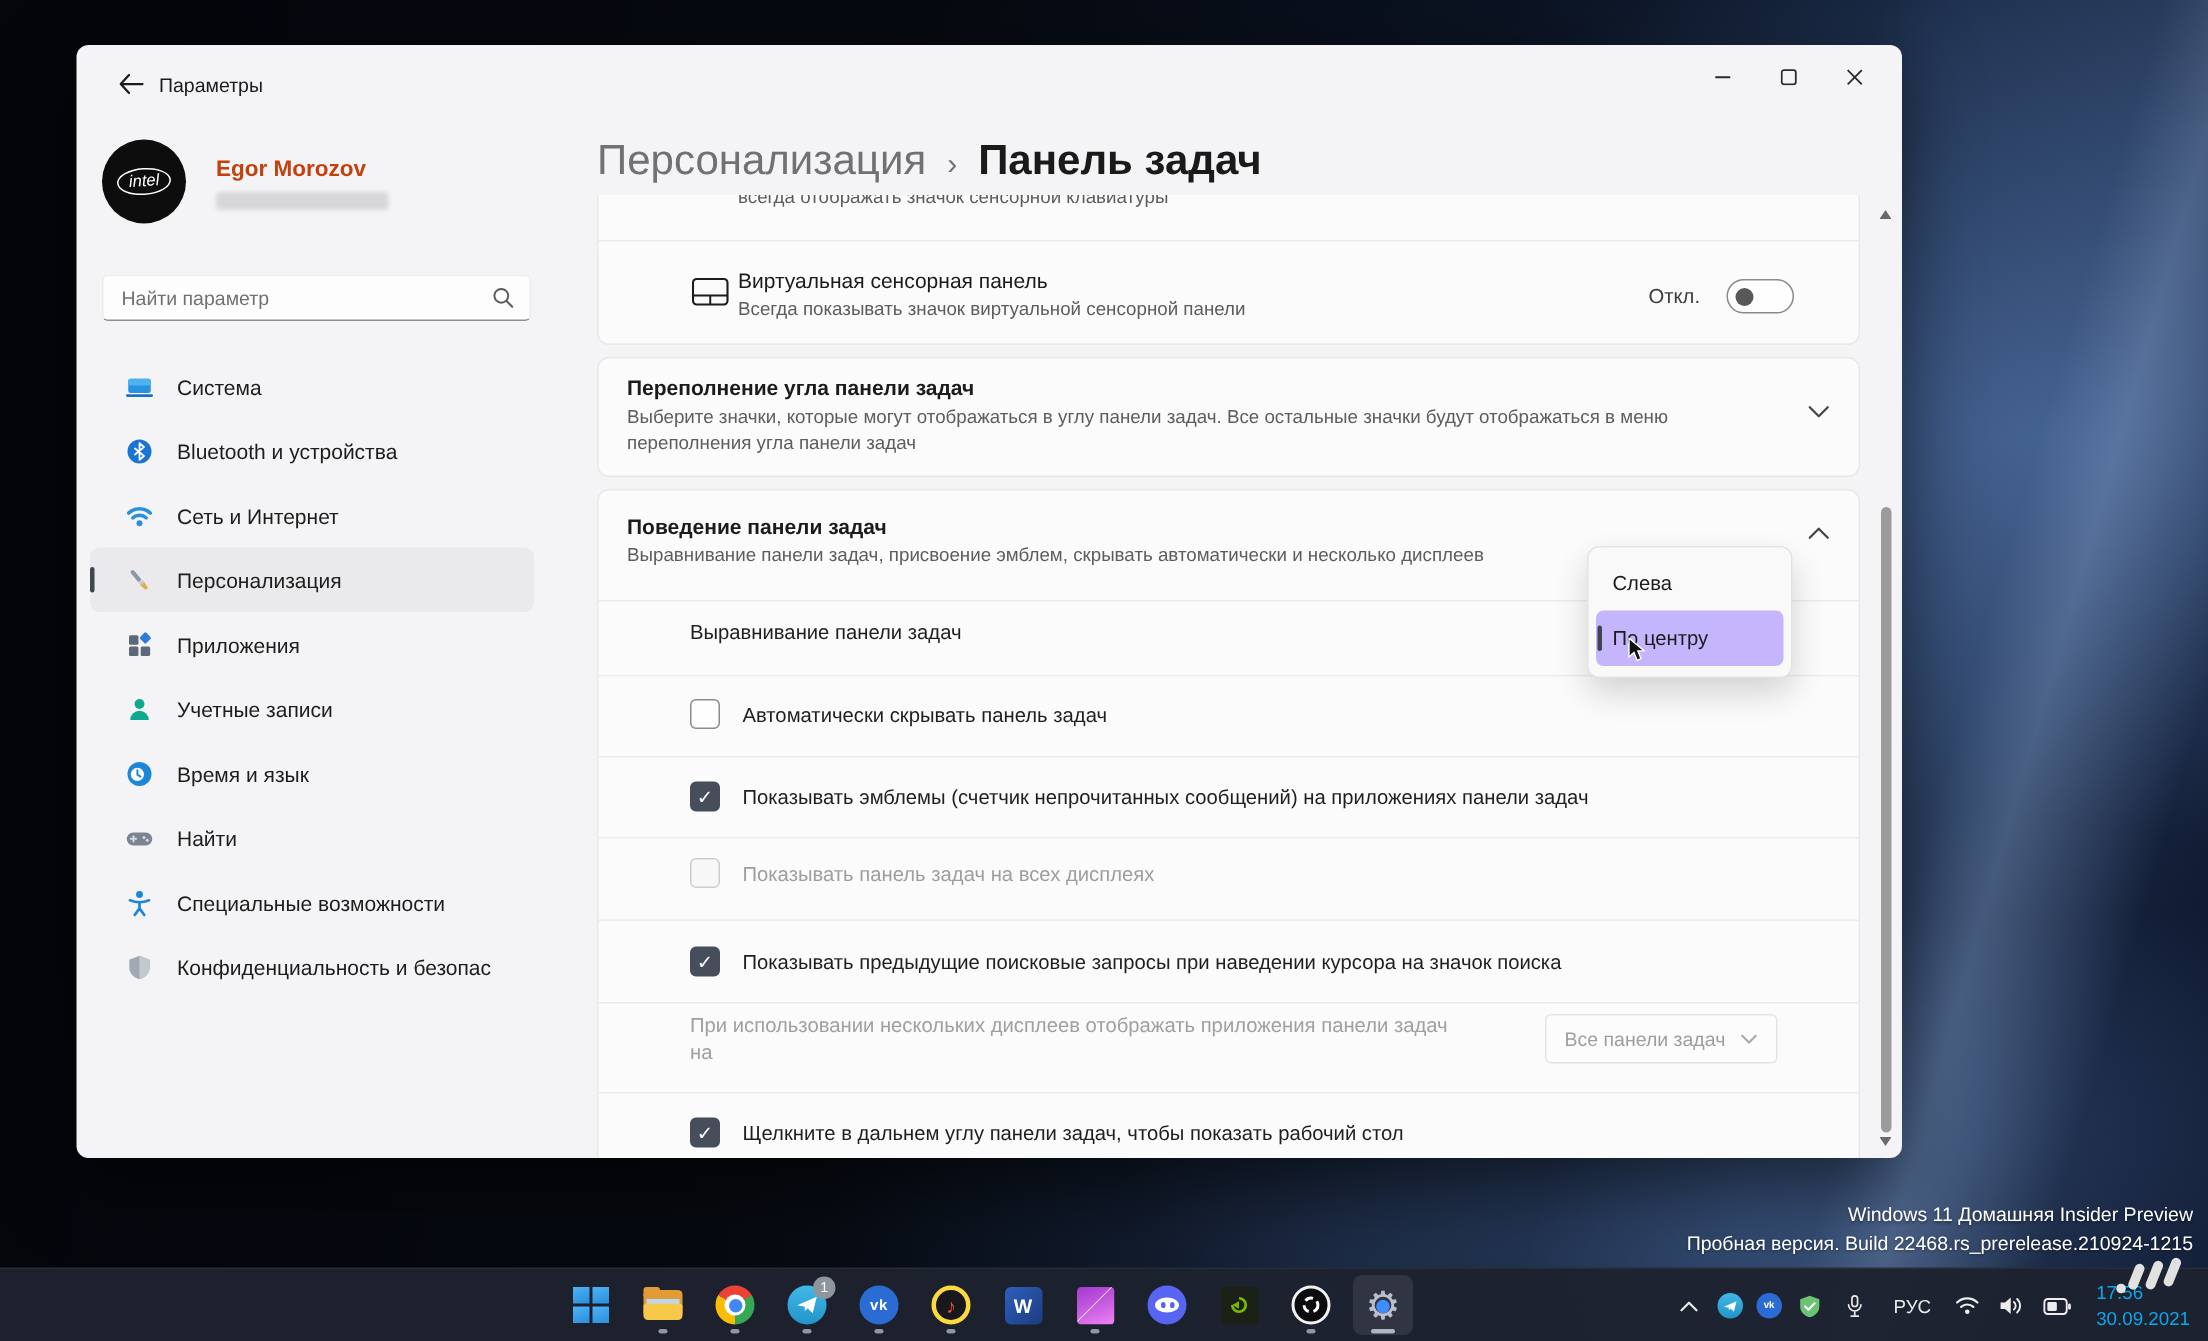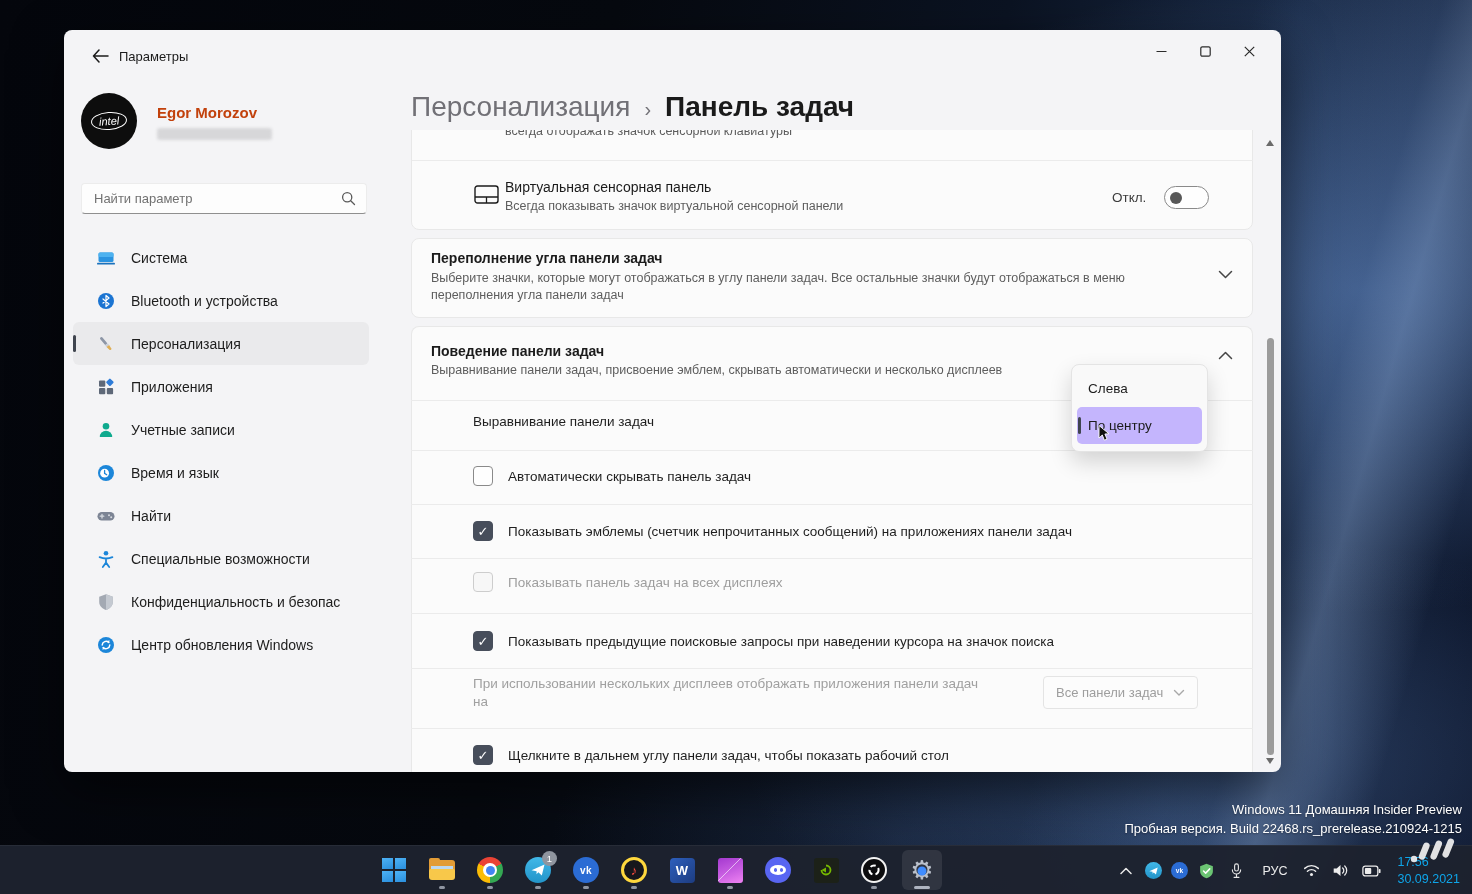--- a/index.html
+++ b/index.html
@@ -9,21 +9,21 @@
       radial-gradient(900px 520px at 1360px 290px, rgba(96,136,198,.50), transparent 62%),
       radial-gradient(760px 340px at 1240px 760px, rgba(76,108,160,.38), transparent 65%),
       radial-gradient(500px 260px at 900px 840px, rgba(60,86,130,.25), transparent 70%),
       linear-gradient(100deg, #04060c 0%, #06090f 38%, #0b1322 62%, #182843 80%, #0a1226 100%);
   }
   .beam { position:absolute; right:-90px; top:-120px; width:430px; height:1160px; transform:rotate(16deg);
     background:linear-gradient(90deg, transparent 0%, rgba(110,150,210,.20) 42%, rgba(170,205,255,.30) 54%, transparent 78%); }
 
   
   .win { position:absolute; left:51px; top:30px; width:1217px; height:742px; background:#f4f4f6;
-    border-radius:8px; box-shadow:0 18px 50px rgba(0,0,0,.55); overflow:hidden;margin-left:13px; }
+    border-radius:8px; box-shadow:0 18px 50px rgba(0,0,0,.55); overflow:hidden; }
   .titlebar-title { position:absolute; left:55px; top:19px; font-size:13px; color:#1b1b1b; }
   .back-btn { position:absolute; left:22px; top:13px; width:28px; height:26px; display:flex; align-items:center; justify-content:center; border-radius:4px; }
   .win-controls { position:absolute; right:10px; top:6px; display:flex; }
   .win-btn { width:44px; height:30px; display:flex; align-items:center; justify-content:center; }
 
   
   .avatar { position:absolute; left:17px; top:63px; width:56px; height:56px; border-radius:50%; background:#0d0d0d;
     display:flex; align-items:center; justify-content:center; }
   .avatar-oval { border:1.5px solid #fff; border-radius:50%; padding:2px 7px; color:#fff; font-size:11px; font-style:italic; transform:rotate(-4deg); }
   .profile-name { position:absolute; left:93px; top:74px; font-size:15px; font-weight:bold; color:#c2410c; }
@@ -207,20 +207,30 @@
       </div>
       <div class="nav-item">
         <span class="nav-ic">
             <svg width="20" height="20" viewBox="0 0 20 20">
               <circle cx="10" cy="10" r="8" fill="#1b74d2"></circle>
               <path d="M10 4.5 V15.5 M10 4.5 L13 7 L7 12 M10 15.5 L13 13 L7 8" stroke="#fff" stroke-width="1.2" fill="none" stroke-linecap="round" stroke-linejoin="round"></path>
             </svg>
           </span>
         <span>Bluetooth и устройства</span>
       </div>
+      <div class="nav-item">
+        <span class="nav-ic">
+            <svg width="20" height="20" viewBox="0 0 20 20">
+              <path d="M2.8 8 a10.5 10.5 0 0 1 14.4 0" stroke="#2a90dd" stroke-width="2.4" fill="none" stroke-linecap="round"></path>
+              <path d="M5.6 11.2 a6.5 6.5 0 0 1 8.8 0" stroke="#2a90dd" stroke-width="2.4" fill="none" stroke-linecap="round"></path>
+              <circle cx="10" cy="14.8" r="2" fill="#2a90dd"></circle>
+            </svg>
+          </span>
+        <span>Сеть и Интернет</span>
+      </div>
       <div class="nav-item selected">
         <span class="sel-bar"></span>
         <span class="nav-ic">
             <svg width="20" height="20" viewBox="0 0 20 20">
               <g transform="rotate(-40 10 10)">
                 <rect x="8.7" y="1.5" width="2.8" height="9" rx="1.2" fill="#8d96a6"></rect>
                 <rect x="8.4" y="10.5" width="3.4" height="2.2" fill="#c9ced8"></rect>
                 <path d="M8.4 12.7 h3.4 l-0.6 4.2 q-1.1 1.6 -2.2 0 Z" fill="#dfae55"></path>
               </g>
             </svg>
@@ -278,32 +288,20 @@
         <span>Специальные возможности</span>
       </div>
       <div class="nav-item">
         <span class="nav-ic">
             <svg width="20" height="20" viewBox="0 0 20 20">
               <path d="M10 2.2 L16.8 4.8 V10 c0 4.2 -3.2 6.8 -6.8 7.9 C6.4 16.8 3.2 14.2 3.2 10 V4.8 Z" fill="#a3a9b3"></path>
               <path d="M10 2.2 L16.8 4.8 V10 c0 4.2 -3.2 6.8 -6.8 7.9 Z" fill="#c4c9d1"></path>
             </svg>
           </span>
         <span>Конфиденциальность и безопас</span>
-      </div>
-      <div class="nav-item">
-        <span class="nav-ic">
-            <svg width="20" height="20" viewBox="0 0 20 20">
-              <circle cx="10" cy="10" r="8" fill="#1c86d9"></circle>
-              <path d="M6.2 10 a3.9 3.9 0 0 1 6.6 -2.6" stroke="#fff" stroke-width="1.5" fill="none" stroke-linecap="round"></path>
-              <path d="M13.8 10 a3.9 3.9 0 0 1 -6.6 2.6" stroke="#fff" stroke-width="1.5" fill="none" stroke-linecap="round"></path>
-              <path d="M13.4 4.9 L13.2 7.7 L10.6 7" fill="#fff"></path>
-              <path d="M6.6 15.1 L6.8 12.3 L9.4 13" fill="#fff"></path>
-            </svg>
-          </span>
-        <span>Центр обновления Windows</span>
       </div>
     </div>
 
     <div class="crumbs">
       <span class="crumb-parent">Персонализация</span>
       <span class="crumb-sep">›</span>
       <span class="crumb-current">Панель задач</span>
     </div>
 
     <div class="content">

